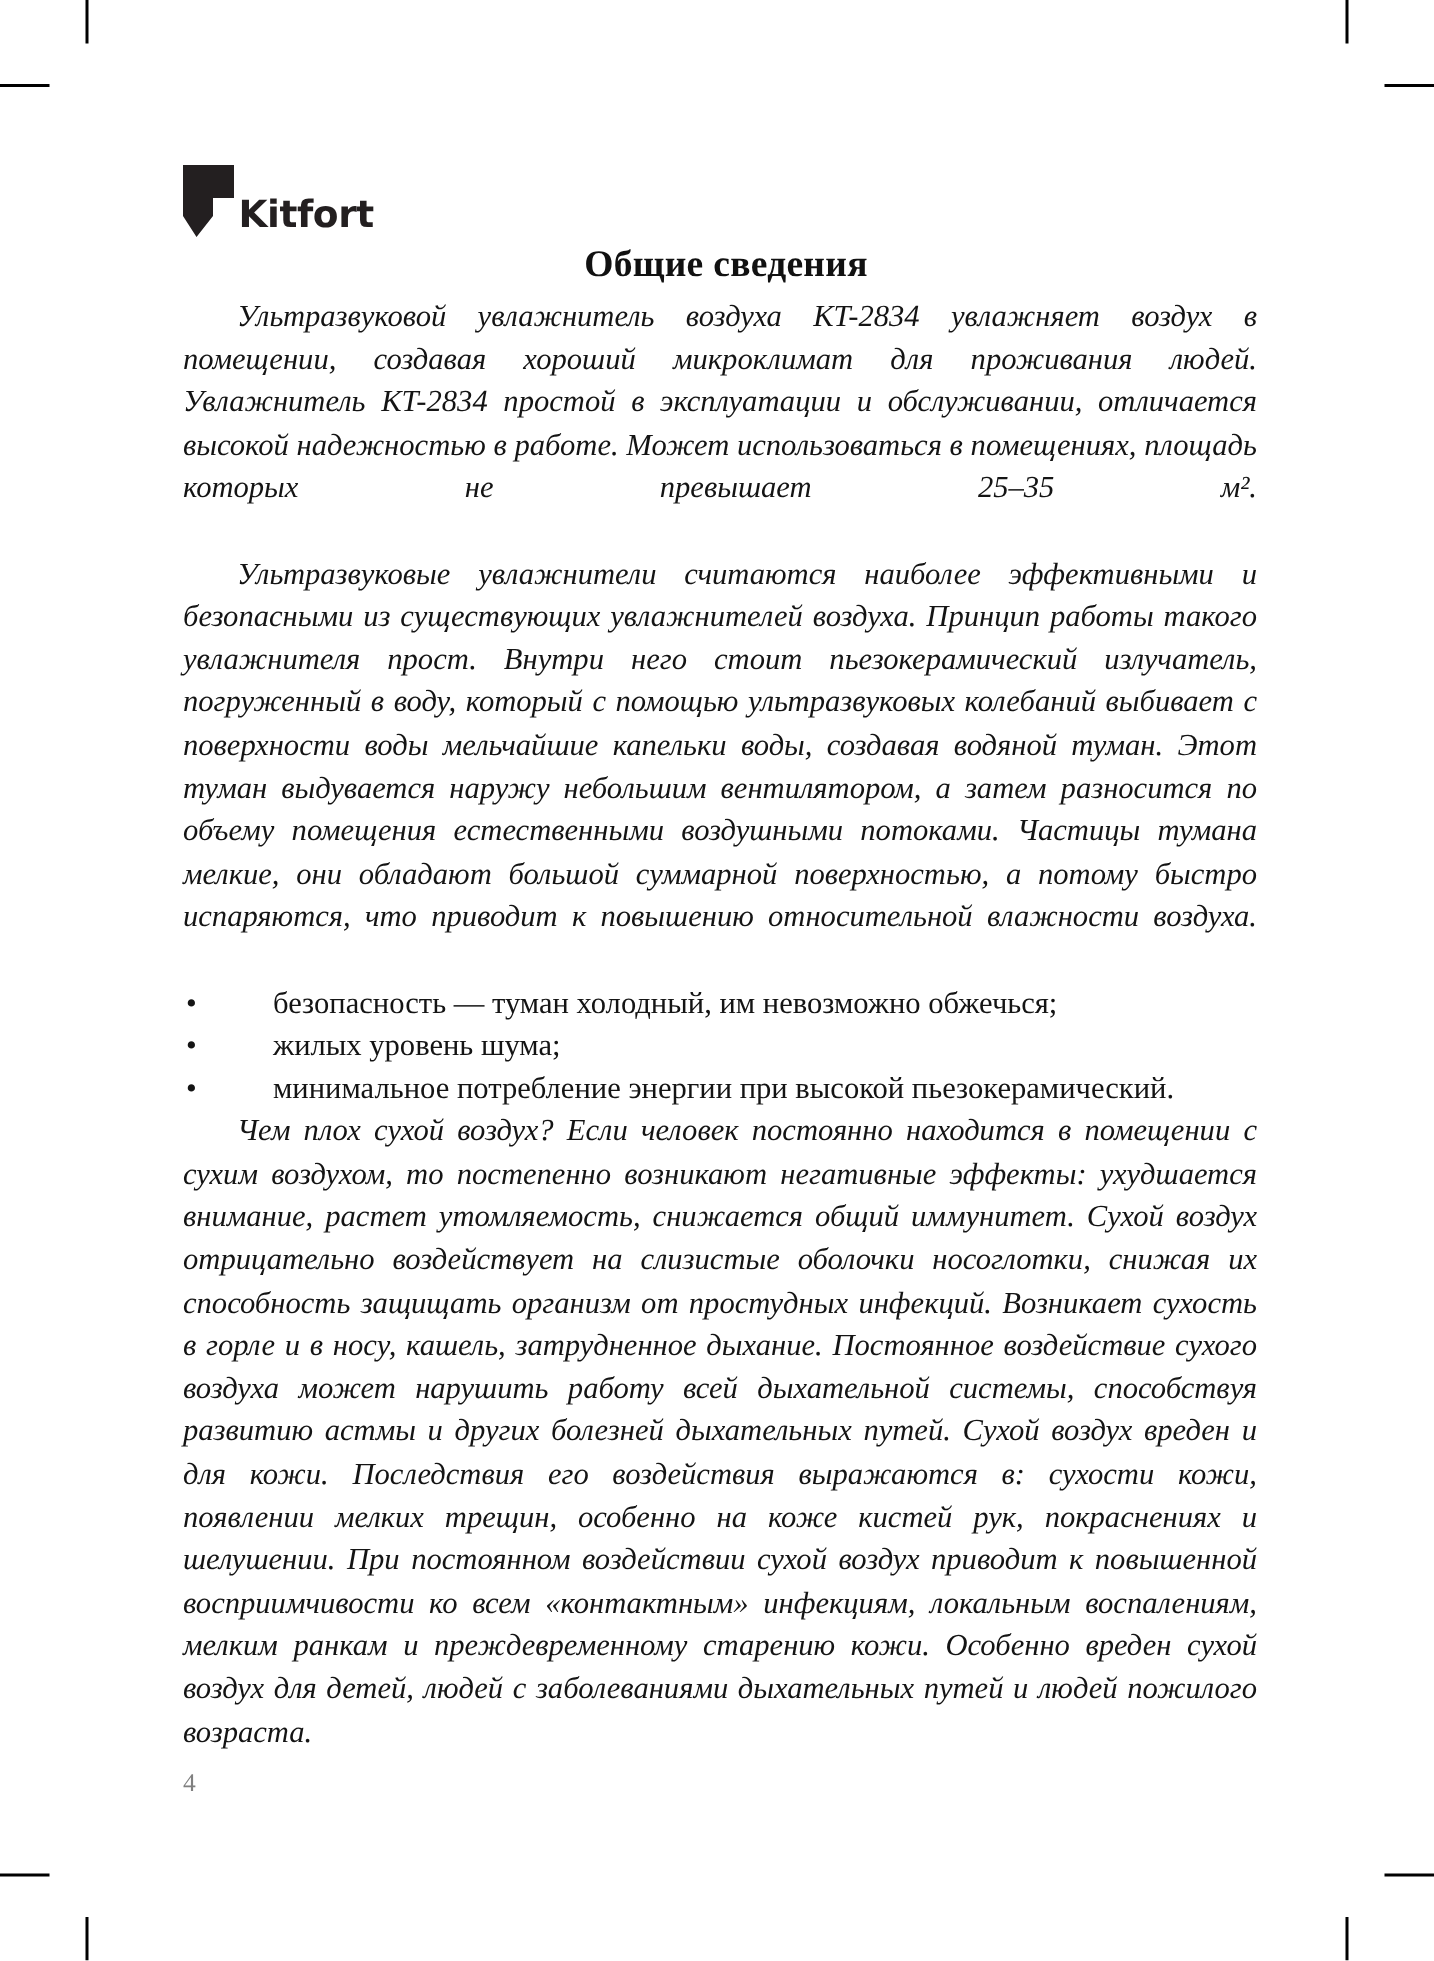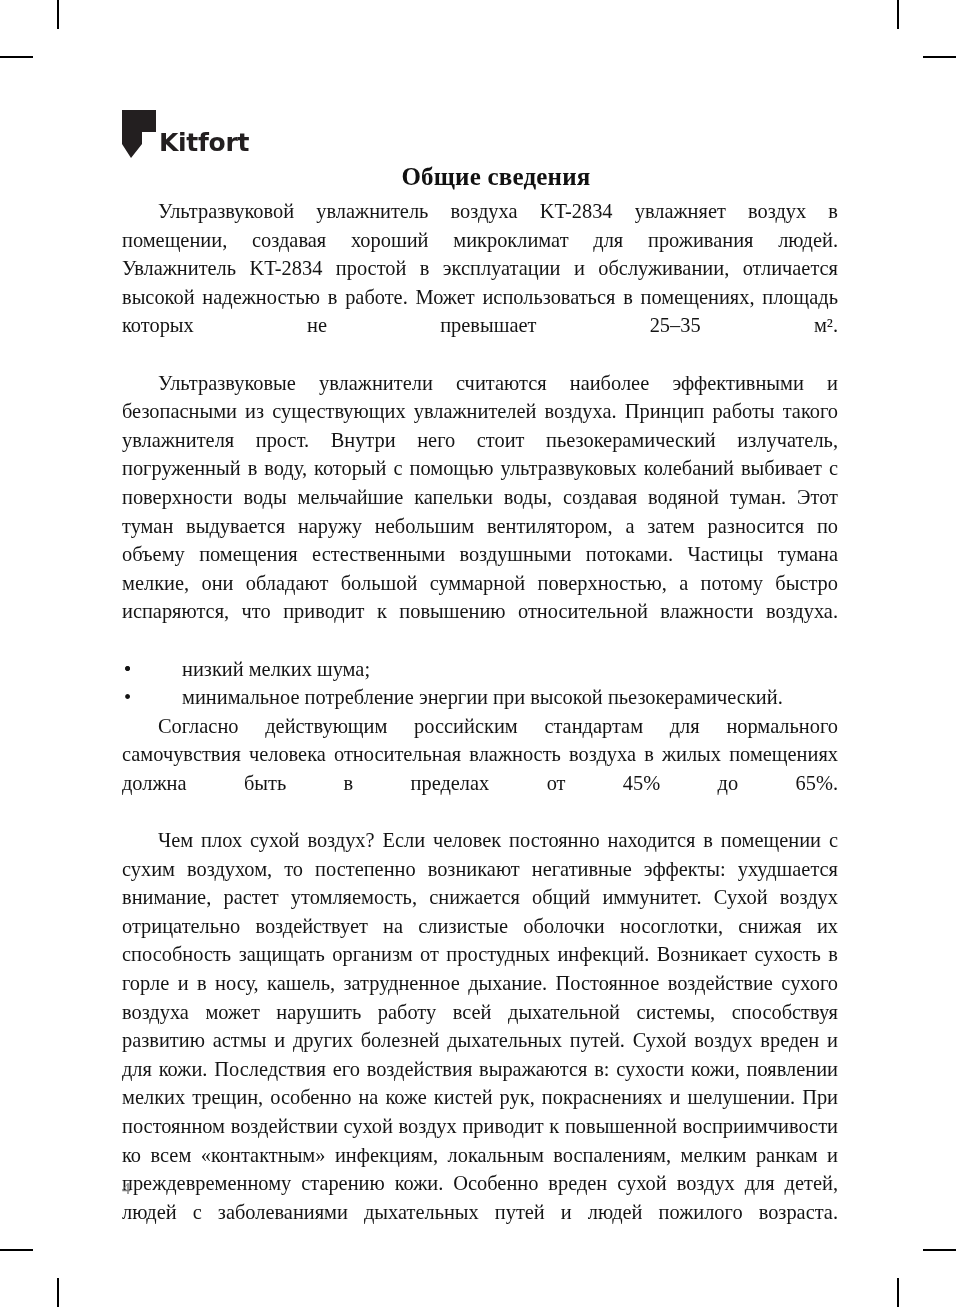--- a/index.html
+++ b/index.html
@@ -65,21 +65,21 @@
     line-height: 1;
     color: #231f20;
     letter-spacing: -0.3px;
     margin-left: 3px;
     margin-bottom: 3px;
   }
 
   
   .doc-title {
     position: absolute;
-    left: 16px;
+    left: 4px;
     top: 146px;
     width: 716px;
     text-align: center;
     font-size: 25px;
     font-weight: bold;
     letter-spacing: 0.2px;
     color: #111111;
   }
 
   
@@ -113,21 +113,21 @@
   }
   ul.bullets li .bullet-dot {
     position: absolute;
     left: 2px;
     top: 0;
     font-size: 20.4px;
     line-height: 28.6px;
   }
 
   
-  .body-copy p { text-align: justify; }
+  .body-copy p { text-align: justify; font-style: italic; }
   .body-copy p::after {
     content: "";
     display: inline-block;
     width: 100%;
   }
 
   
   .page-number {
     position: absolute;
     left: 0;
@@ -162,31 +162,31 @@
 
   <h1 class="doc-title">Общие сведения</h1>
 
   <div class="body-copy">
     <p>Ультразвуковой увлажнитель воздуха KT-2834 увлажняет воздух в помещении, создавая хороший микроклимат для проживания людей. Увлажнитель KT-2834 простой в эксплуатации и обслуживании, отличается высокой надежностью в работе. Может использоваться в помещениях, площадь которых не превышает 25–35 м².</p>
     <p>Ультразвуковые увлажнители считаются наиболее эффективными и безопасными из существующих увлажнителей воздуха. Принцип работы такого увлажнителя прост. Внутри него стоит пьезокерамический излучатель, погруженный в воду, который с помощью ультразвуковых колебаний выбивает с поверхности воды мельчайшие капельки воды, создавая водяной туман. Этот туман выдувается наружу небольшим вентилятором, а затем разносится по объему помещения естественными воздушными потоками. Частицы тумана мелкие, они обладают большой суммарной поверхностью, а потому быстро испаряются, что приводит к повышению относительной влажности воздуха.</p>
 
     <ul class="bullets">
       <li>
         <span class="bullet-dot">•</span>
+        <span>безопасность — туман холодный, им невозможно обжечься;</span>
       </li>
       <li>
         <span class="bullet-dot">•</span>
-        <span>низкий мелких шума;</span>
+        <span>жилых уровень шума;</span>
       </li>
       <li>
         <span class="bullet-dot">•</span>
         <span>минимальное потребление энергии при высокой пьезокерамический.</span>
       </li>
     </ul>
 
-    <p>Согласно действующим российским стандартам для нормального самочувствия человека относительная влажность воздуха в жилых помещениях должна быть в пределах от 45% до 65%.</p>
     <p>Чем плох сухой воздух? Если человек постоянно находится в помещении с сухим воздухом, то постепенно возникают негативные эффекты: ухудшается внимание, растет утомляемость, снижается общий иммунитет. Сухой воздух отрицательно воздействует на слизистые оболочки носоглотки, снижая их способность защищать организм от простудных инфекций. Возникает сухость в горле и в носу, кашель, затрудненное дыхание. Постоянное воздействие сухого воздуха может нарушить работу всей дыхательной системы, способствуя развитию астмы и других болезней дыхательных путей. Сухой воздух вреден и для кожи. Последствия его воздействия выражаются в: сухости кожи, появлении мелких трещин, особенно на коже кистей рук, покраснениях и шелушении. При постоянном воздействии сухой воздух приводит к повышенной восприимчивости ко всем «контактным» инфекциям, локальным воспалениям, мелким ранкам и преждевременному старению кожи. Особенно вреден сухой воздух для детей, людей с заболеваниями дыхательных путей и людей пожилого возраста.</p>
 
   </div>
 
   <div class="page-number">4</div>
 
 </div>
 
 </body></html>

